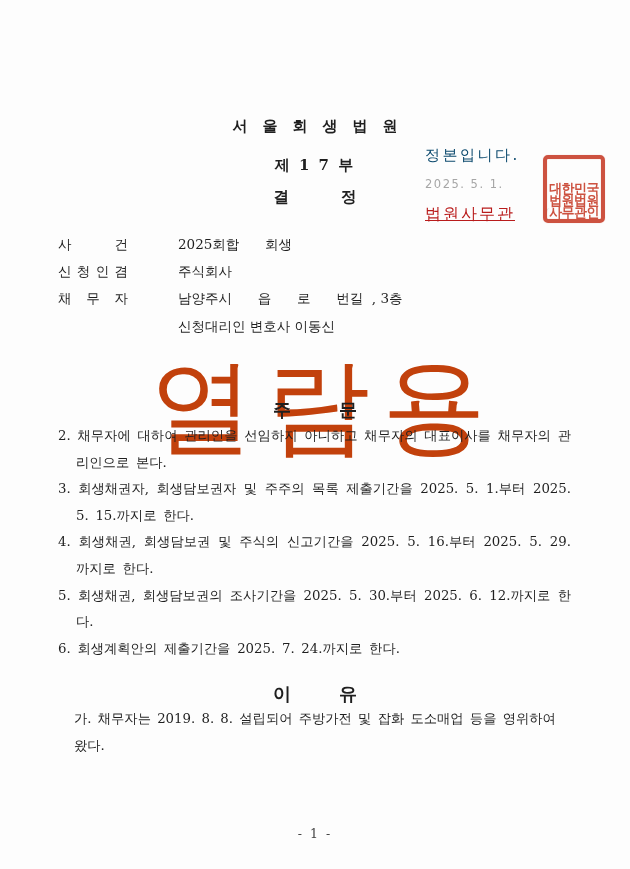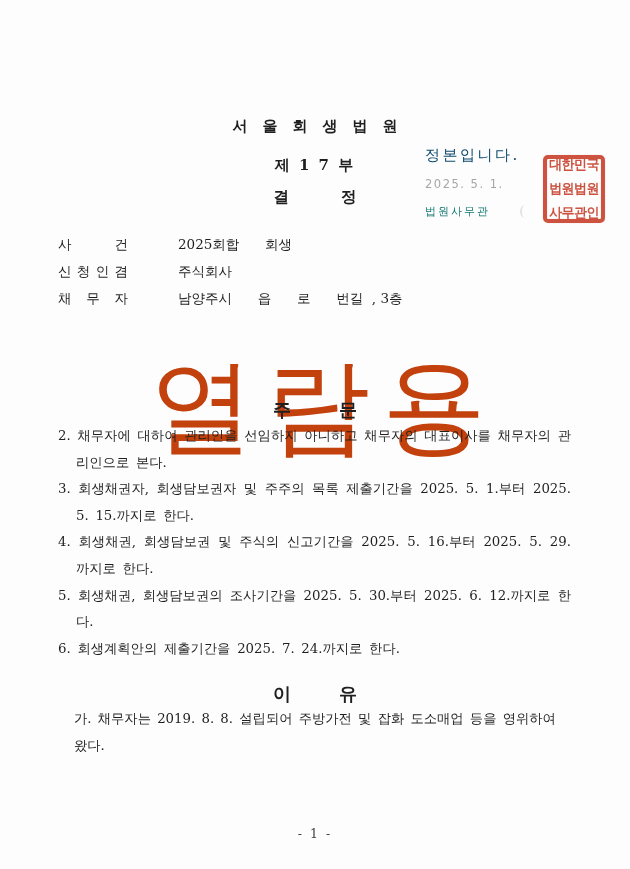--- a/index.html
+++ b/index.html
@@ -37,32 +37,32 @@
   }
   .doc-type span{letter-spacing:52px;padding-left:52px;}
   
   .certification{
     position:absolute;left:425px;top:146px;
     font-family:"DejaVu Sans","Liberation Sans",sans-serif;
   }
   .cert-statement{font-size:15px;color:#0c4a6e;letter-spacing:2.5px;}
   .cert-date{font-size:11.5px;color:#a6a6a6;letter-spacing:1.5px;margin-top:12px;}
   .cert-clerk-row{display:flex;align-items:center;margin-top:13px;}
-  .cert-clerk{font-size:11px;color:#0f766e;letter-spacing:2px;}
+  .cert-clerk{font-size:16px;color:#b91c1c;letter-spacing:2px;text-decoration:underline;}
   .clerk-sig{
     width:7px;height:13px;margin-left:30px;
     border-left:2px solid #d9d9d9;border-radius:50% 0 0 50%;
     opacity:.7;
   }
   
   .seal{
     position:absolute;left:543px;top:155px;
     width:54px;height:60px;
     border:4px solid #c94431;border-radius:5px;
-    display:flex;flex-direction:column;justify-content:space-between;
+    display:flex;flex-direction:column;justify-content:flex-end;
     color:#c94431;font-weight:bold;
     box-shadow:0 0 1px rgba(201,68,49,.5) inset,0 0 1px rgba(201,68,49,.4);
     opacity:.92;
   }
   .seal-row{
     font-size:12px;line-height:1;text-align:center;
     letter-spacing:-0.5px;transform:scale(1.08,1.12);
     white-space:nowrap;
   }
   
@@ -146,20 +146,21 @@
         <span class="case-value">2025회합      회생</span>
       </div>
       <div class="case-row">
         <span class="case-label">신 청 인 겸</span>
         <span class="case-value">주식회사</span>
       </div>
       <div class="case-row">
         <span class="case-label">채 무 자</span>
         <span class="case-value">남양주시      읍      로      번길  , 3층</span>
       </div>
+      <div class="case-extra">신청대리인 변호사 이동신</div>
     </div>
 
     <div class="section-heading order-heading">
       <span>주문</span>
     </div>
     <div class="order-list">
       <div class="order-item">2. 채무자에 대하여 관리인을 선임하지 아니하고 채무자의 대표이사를 채무자의 관리인으로 본다.</div>
       <div class="order-item">3. 회생채권자, 회생담보권자 및 주주의 목록 제출기간을 2025. 5. 1.부터 2025. 5. 15.까지로 한다.</div>
       <div class="order-item">4. 회생채권, 회생담보권 및 주식의 신고기간을 2025. 5. 16.부터 2025. 5. 29.까지로 한다.</div>
       <div class="order-item">5. 회생채권, 회생담보권의 조사기간을 2025. 5. 30.부터 2025. 6. 12.까지로 한다.</div>

